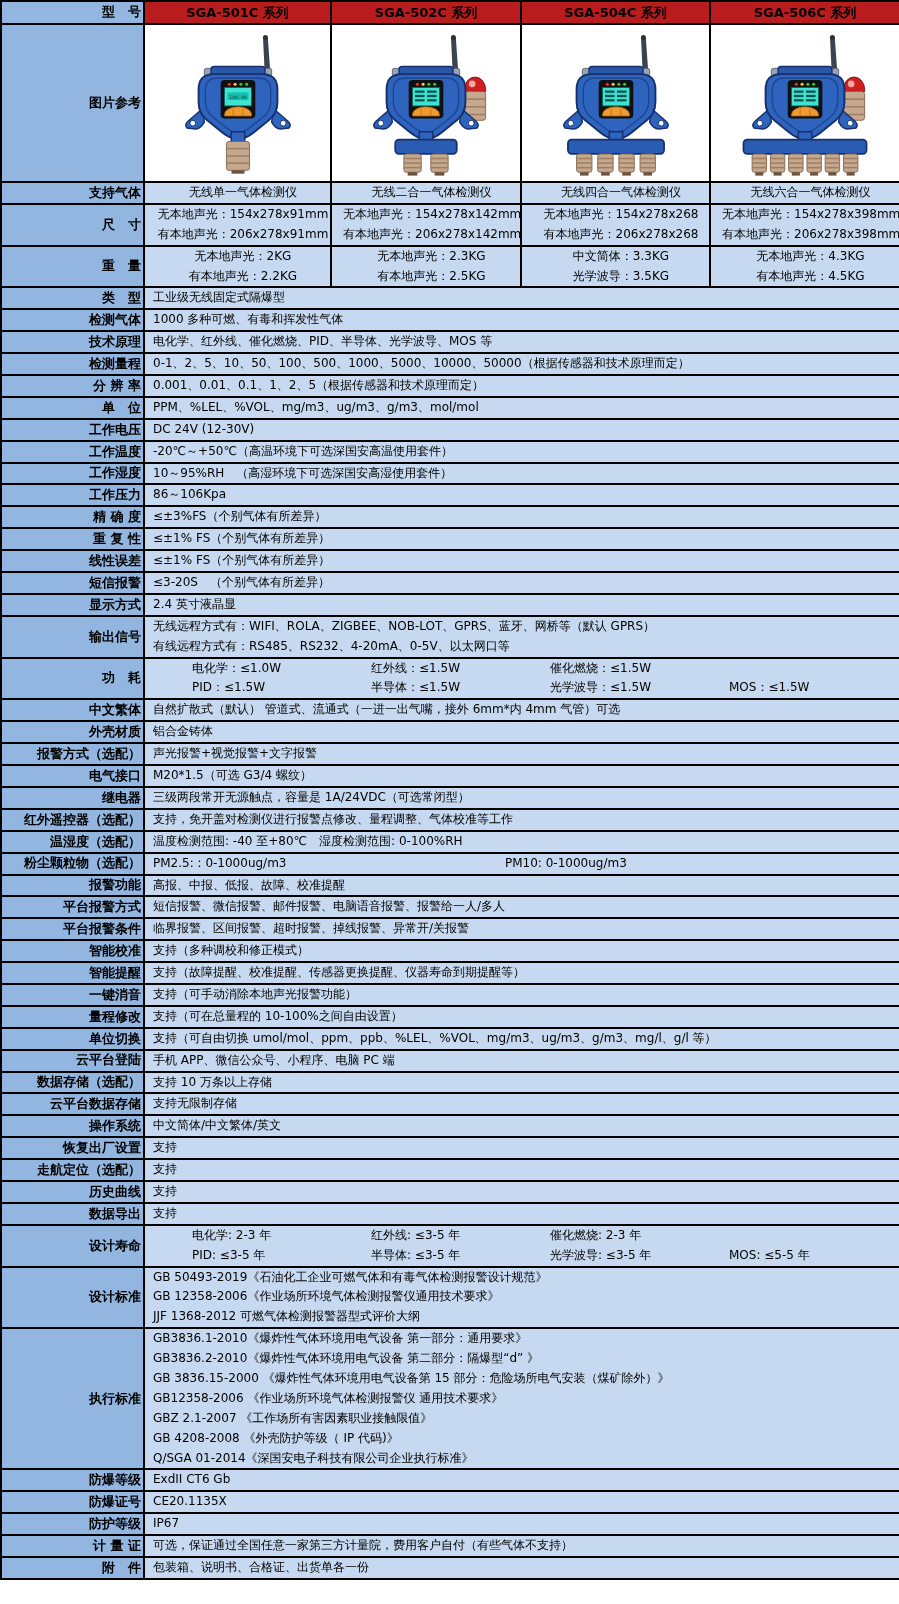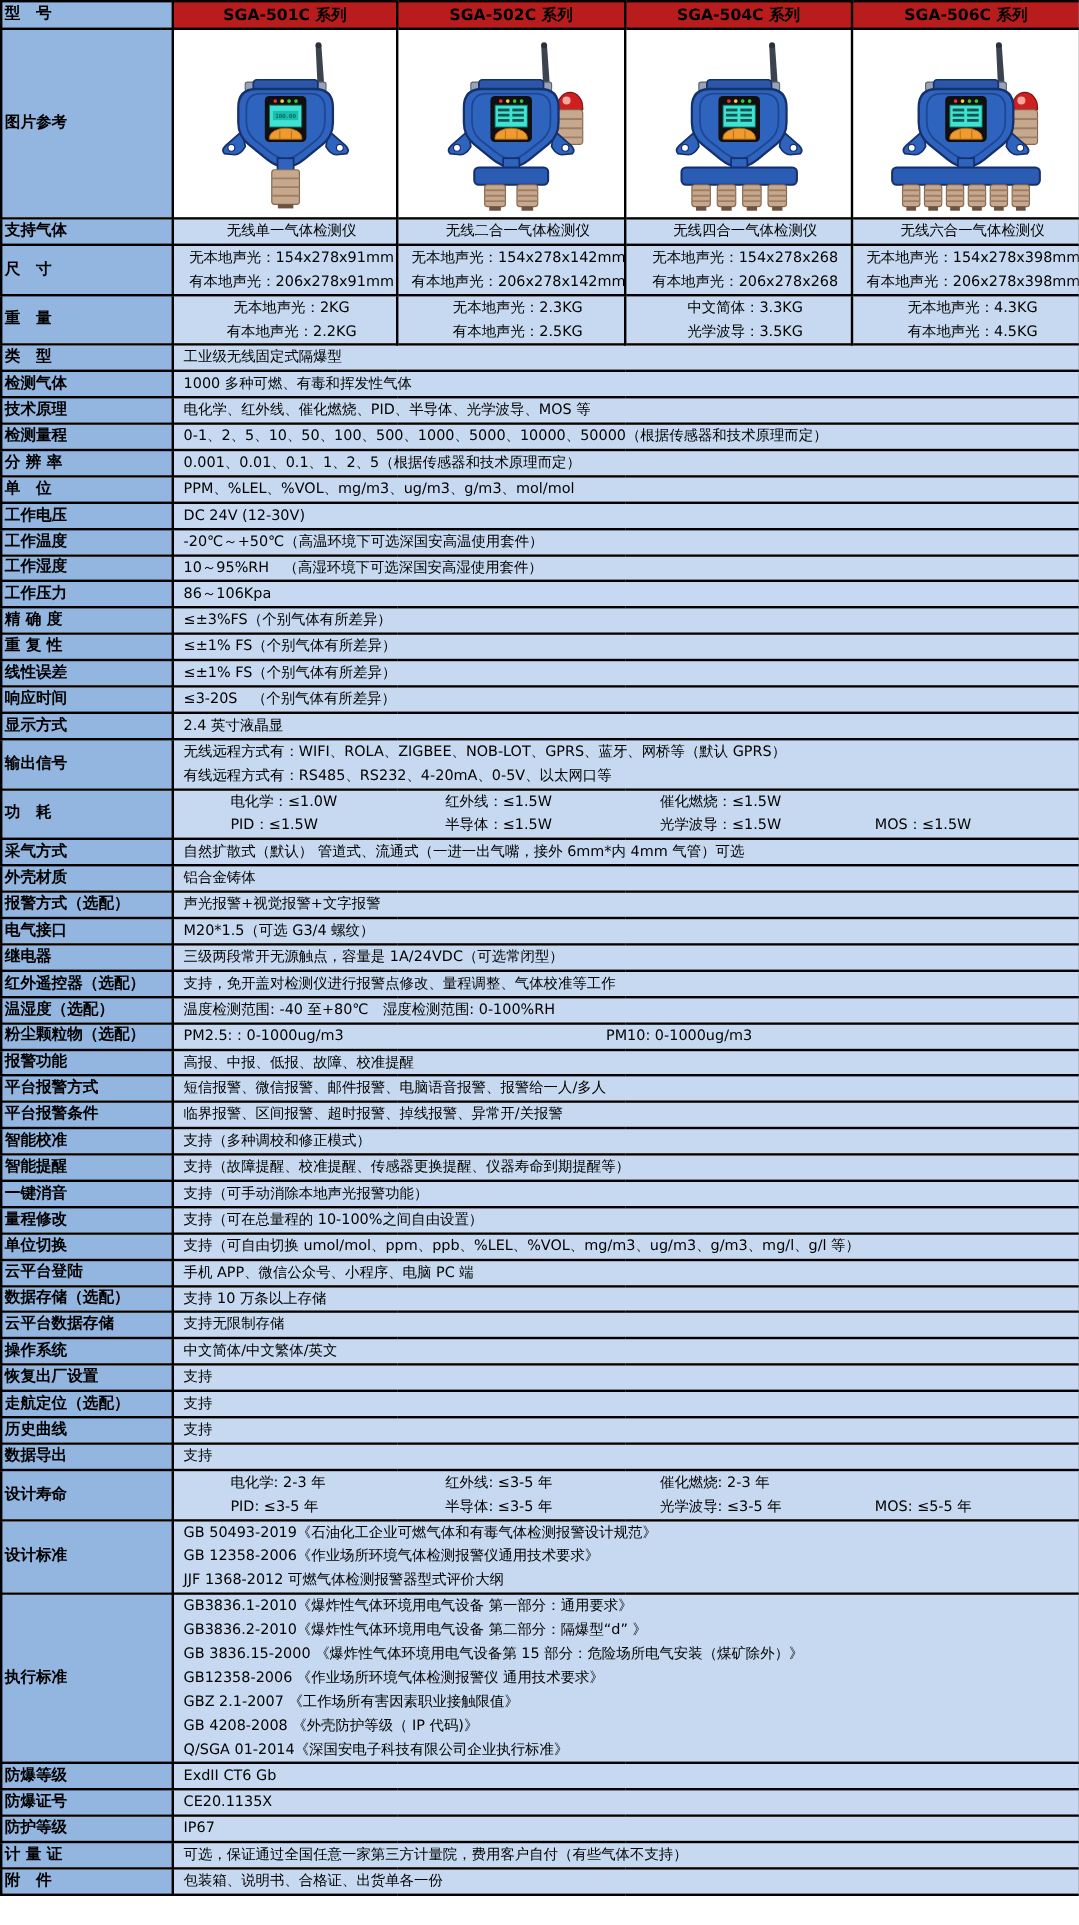--- a/index.html
+++ b/index.html
@@ -1,20 +1,20 @@
 <!DOCTYPE html>
 <html><head>
 <meta charset="utf-8">
 <style>
   html,body{margin:0;padding:0;background:#fff;}
   .page{width:899px;}
   table{border-collapse:collapse;table-layout:fixed;width:899px;
         font-family:"DejaVu Sans","Liberation Sans",sans-serif;color:#000;}
   th,td{border:2px solid #000;padding:0;vertical-align:middle;overflow:hidden;}
-  th.lbl{background:#92B6E0;font-weight:bold;font-size:13px;text-align:left;
+  th.lbl{background:#92B6E0;font-weight:bold;font-size:13px;text-align:right;
          padding:0 2px;line-height:1.25;}
   th.model{background:#b91c1c;font-weight:bold;font-size:13px;text-align:center;height:21px;}
   td.val{background:#C6D9F0;}
   td.img-cell{background:#ffffff;height:156px;text-align:center;}
   .dev{width:172px;height:150px;margin:0 auto;}
   .dev svg{display:block;width:100%;height:100%;}
   .line{height:19.9px;line-height:19.9px;font-size:12px;white-space:nowrap;
         padding-left:8px;text-align:left;}
   td.cval .line{padding-left:11px;text-align:center;}
   .seg{display:inline-block;min-width:140px;white-space:pre;margin-left:39px;}
@@ -385,21 +385,21 @@
             <div class="line">≤±1% FS（个别气体有所差异）</div>
           </td>
         </tr>
         <tr>
           <th class="lbl">线性误差</th>
           <td class="val" colspan="4">
             <div class="line">≤±1% FS（个别气体有所差异）</div>
           </td>
         </tr>
         <tr>
-          <th class="lbl">响应时间</th>
+          <th class="lbl">短信报警</th>
           <td class="val" colspan="4">
             <div class="line">≤3-20S　（个别气体有所差异）</div>
           </td>
         </tr>
         <tr>
           <th class="lbl">显示方式</th>
           <td class="val" colspan="4">
             <div class="line">2.4 英寸液晶显</div>
           </td>
         </tr>
@@ -411,21 +411,21 @@
           </td>
         </tr>
         <tr>
           <th class="lbl">功　耗</th>
           <td class="val" colspan="4">
             <div class="line"><span class="seg">电化学：≤1.0W</span><span class="seg">红外线：≤1.5W</span><span class="seg">催化燃烧：≤1.5W</span></div>
             <div class="line"><span class="seg">PID：≤1.5W</span><span class="seg">半导体：≤1.5W</span><span class="seg">光学波导：≤1.5W</span><span class="seg">MOS：≤1.5W</span></div>
           </td>
         </tr>
         <tr>
-          <th class="lbl">采气方式</th>
+          <th class="lbl">中文繁体</th>
           <td class="val" colspan="4">
             <div class="line">自然扩散式（默认） 管道式、流通式（一进一出气嘴，接外 6mm*内 4mm 气管）可选</div>
           </td>
         </tr>
         <tr>
           <th class="lbl">外壳材质</th>
           <td class="val" colspan="4">
             <div class="line">铝合金铸体</div>
           </td>
         </tr>

